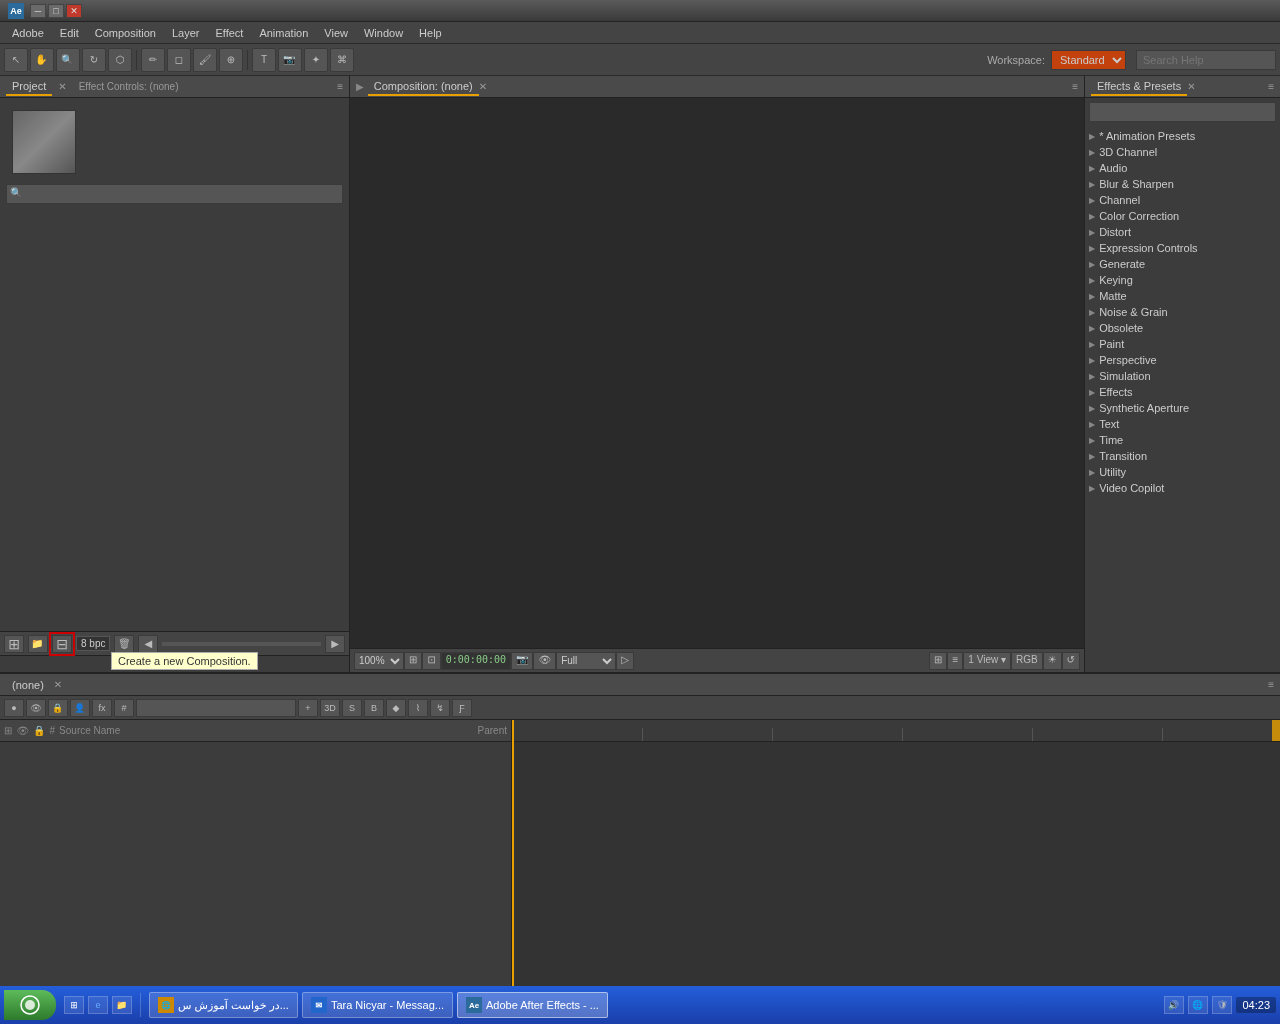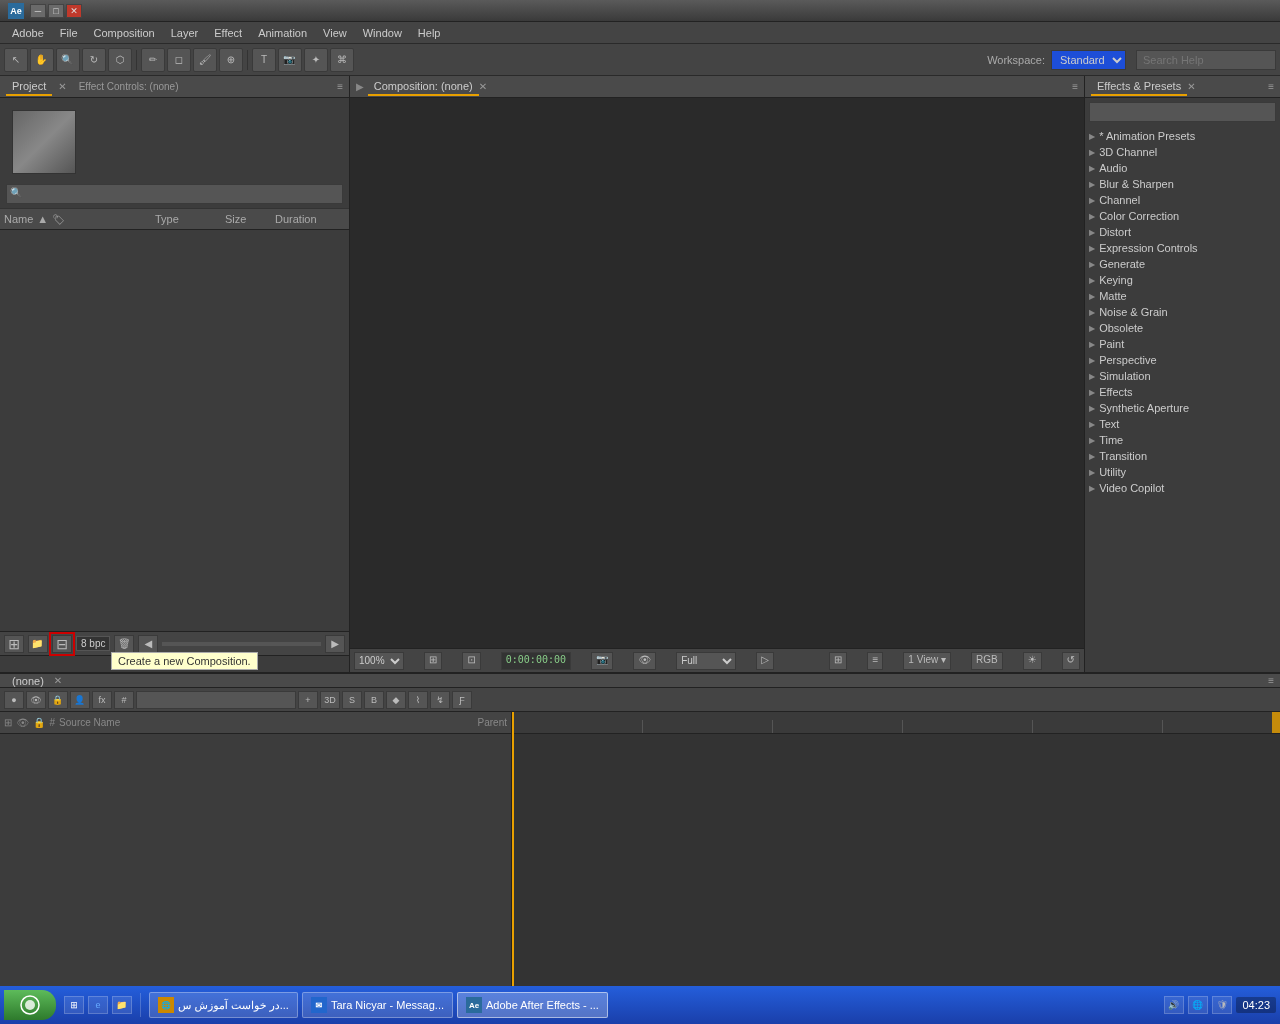--- a/index.html
+++ b/index.html
@@ -95,21 +95,21 @@
       background: #333;
       margin: 0 2px;
     }
     .workspace-label {
       color: #aaa;
       font-size: 11px;
       margin-left: auto;
       margin-right: 4px;
     }
     .workspace-select {
-      background: #1d4ed8;
+      background: #c2410c;
       border: 1px solid #3a3a3a;
       color: #ccc;
       font-size: 11px;
       padding: 2px 4px;
       height: 20px;
     }
     .search-help-box {
       background: #555;
       border: 1px solid #3a3a3a;
       color: #ccc;
@@ -288,21 +288,21 @@
       flex: 1;
       background: #2a2a2a;
     }
     #comp-toolbar-bottom {
       height: 24px;
       background: #444;
       border-top: 1px solid #222;
       display: flex;
       align-items: center;
       padding: 0 4px;
-      gap: 20px;
+      gap: 0;
     }
     .comp-bottom-btn {
       background: #555;
       border: 1px solid #3a3a3a;
       color: #bbb;
       font-size: 10px;
       padding: 1px 4px;
       cursor: pointer;
       height: 18px;
     }
@@ -361,21 +361,21 @@
       cursor: pointer;
       font-size: 11px;
       color: #cccccc;
     }
     .effect-triangle {
       margin-right: 4px;
       font-size: 8px;
       color: #888;
     }
     #timeline-header {
-      height: 14px;
+      height: 22px;
       background: #4a4a4a;
       display: flex;
       align-items: center;
       padding: 0 6px;
       border-bottom: 1px solid #222;
       gap: 4px;
     }
     .timeline-tab {
       font-size: 11px;
       color: #cccccc;
@@ -542,21 +542,21 @@
   <div class="app-icon">Ae</div>
   <div class="win-buttons">
     <div class="win-btn">─</div>
     <div class="win-btn">□</div>
     <div class="win-btn close">✕</div>
   </div>
 </div>
 
 <div id="menu-bar">
   <span class="menu-item">Adobe</span>
-  <span class="menu-item">File</span>
+  <span class="menu-item">Edit</span>
   <span class="menu-item">Composition</span>
   <span class="menu-item">Layer</span>
   <span class="menu-item">Effect</span>
   <span class="menu-item">Animation</span>
   <span class="menu-item">View</span>
   <span class="menu-item">Window</span>
   <span class="menu-item">Help</span>
 </div>
 
 <div id="toolbar">
@@ -597,30 +597,20 @@
 
         <div style="display:flex; align-items:flex-start; padding:6px 6px 0 6px;">
           <div id="project-preview" style="background: linear-gradient(135deg, #666 0%, #888 50%, #555 100%); width:64px; height:64px; flex-shrink:0;"></div>
         </div>
 
         <div class="search-wrap">
           <span class="search-icon-small">🔍</span>
           <input type="text" style="width: 100%; height: 20px; background: rgb(85, 85, 85); border: 1px solid rgb(58, 58, 58); color: rgb(204, 204, 204); padding: 2px 6px 2px 20px; font-size: 11px;">
         </div>
 
-        <div id="project-columns">
-          <div class="col-name">
-            <span>Name</span>
-            <span>▲</span>
-            <span style="font-size:10px;">🏷</span>
-          </div>
-          <div class="col-type">Type</div>
-          <div class="col-size">Size</div>
-          <div class="col-dur">Duration</div>
-        </div>
 
         <div id="project-items-area" style="height:300px;">
           
         </div>
 
         <div id="project-bottom">
           <div class="proj-btn" style="font-size:14px;">⊞</div>
           <div class="proj-btn">📁</div>
           <div class="proj-btn new-comp-highlight" style="font-size:14px; position:relative;">⊟
             <div class="tooltip-box">Create a new Composition.</div>

